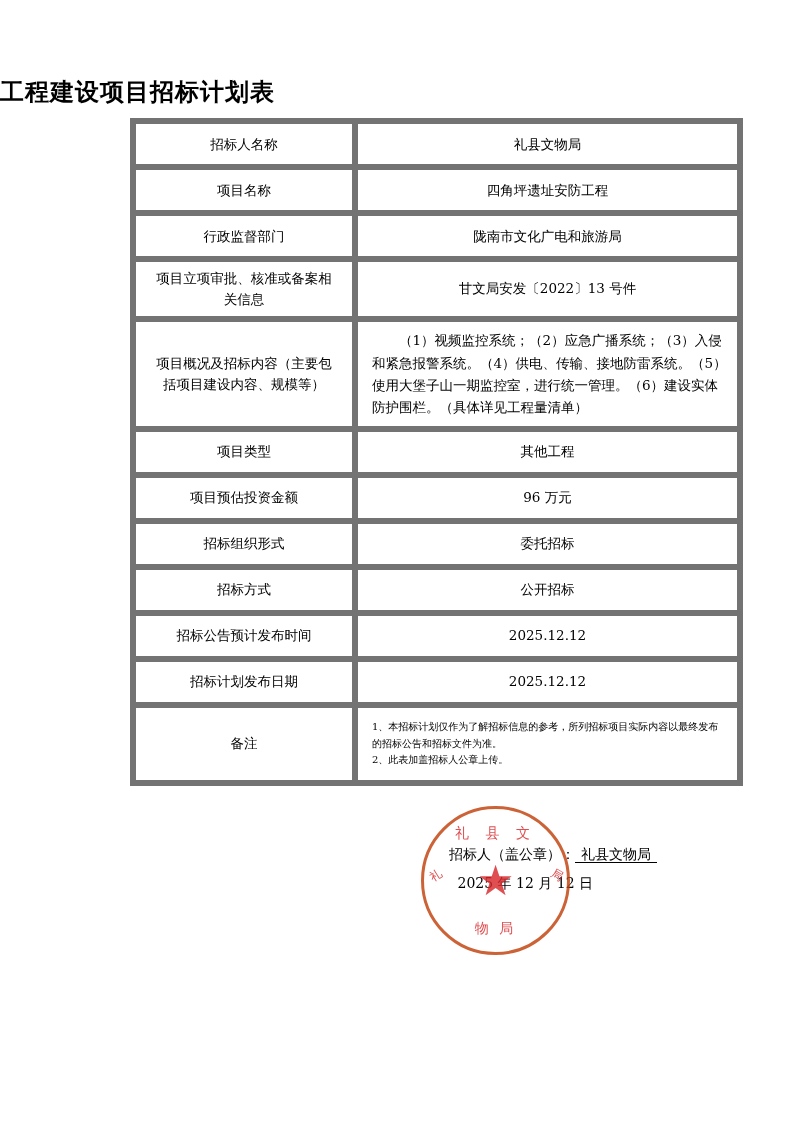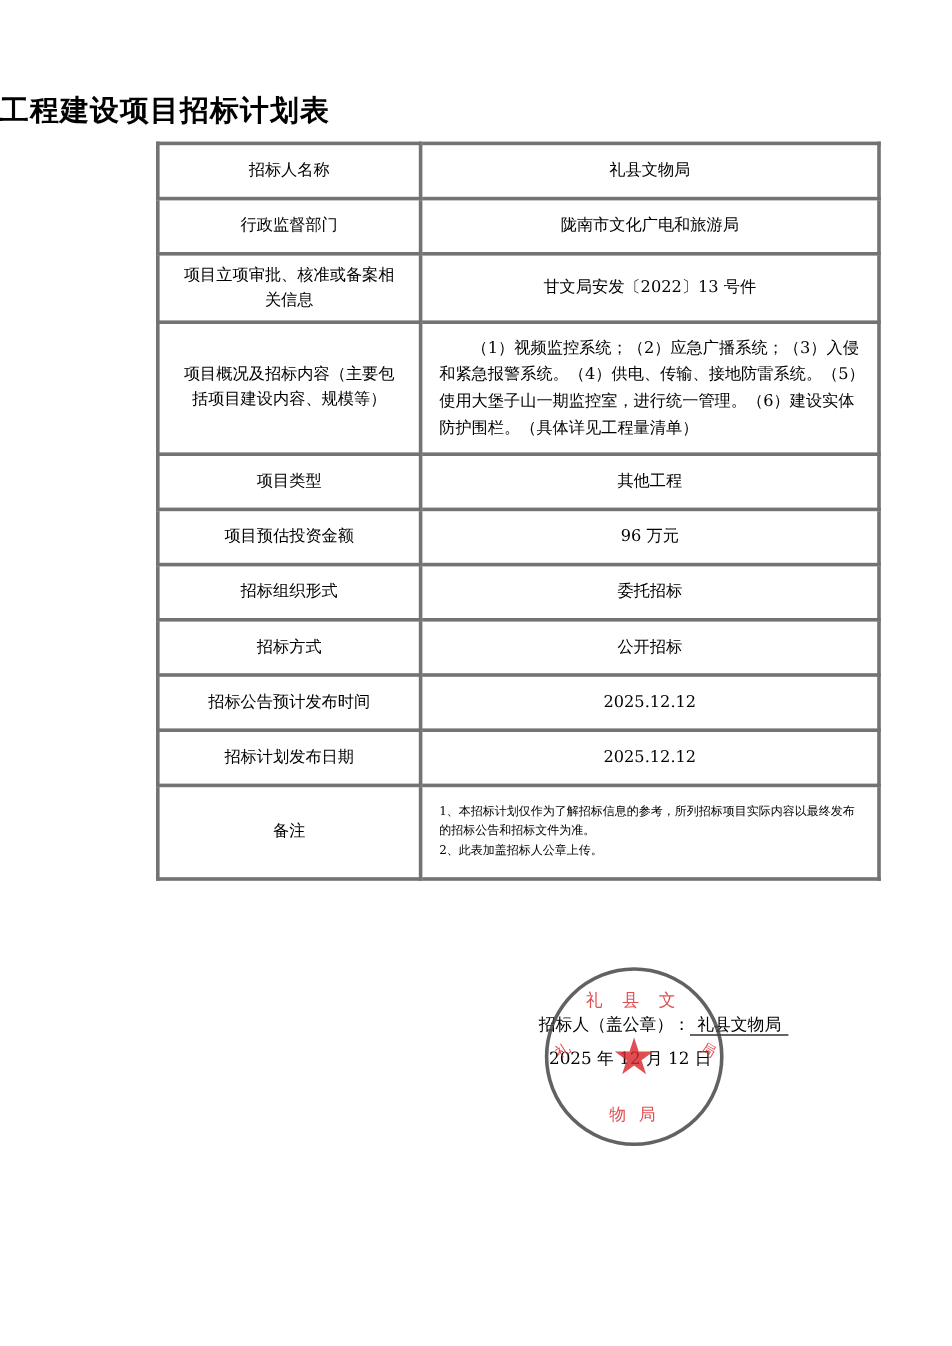--- a/index.html
+++ b/index.html
@@ -33,21 +33,21 @@
   }
   table.main-table {
     position: absolute;
     top: 118px;
     left: 130px;
     width: 533px;
     border-collapse: collapse;
     table-layout: fixed;
   }
   table.main-table td {
-    border: 3px solid #737373;
+    border: 6px solid #737373;
     font-size: 13.5px;
     line-height: 1.55;
     padding: 6px 16px;
     vertical-align: middle;
   }
   td.label-cell {
     width: 184px;
     text-align: center;
     padding-left: 14px;
     padding-right: 14px;
@@ -95,25 +95,25 @@
     padding: 0 6px;
   }
   .date-line {
     text-align: right;
     padding-right: 70px;
     line-height: 2.0;
   }
   
   .seal {
     position: absolute;
-    left: 454px;
+    left: 421px;
     top: 806px;
     width: 143px;
     height: 143px;
-    border: 3px solid #404040;
+    border: 3px solid #c2410c;
     border-radius: 50%;
     opacity: 0.82;
     pointer-events: none;
     text-decoration: underline;
   }
   .seal-star {
     position: absolute;
     left: 50%;
     top: 50%;
     transform: translate(-50%, -50%);
@@ -164,20 +164,24 @@
 
 <div class="page">
 
   <div class="doc-title">工程建设项目招标计划表</div>
 
   <table class="main-table">
     <tbody>
       <tr class="row-h1">
         <td class="label-cell">招标人名称</td>
         <td class="value-cell">礼县文物局</td>
+      </tr>
+      <tr class="row-h1">
+        <td class="label-cell">项目名称</td>
+        <td class="value-cell">四角坪遗址安防工程</td>
       </tr>
       <tr class="row-h1">
         <td class="label-cell">行政监督部门</td>
         <td class="value-cell">陇南市文化广电和旅游局</td>
       </tr>
       <tr class="row-h2">
         <td class="label-cell label-multi">项目立项审批、核准或备案相关信息</td>
         <td class="value-cell">甘文局安发〔2022〕13 号件</td>
       </tr>
       <tr class="row-h-desc">

